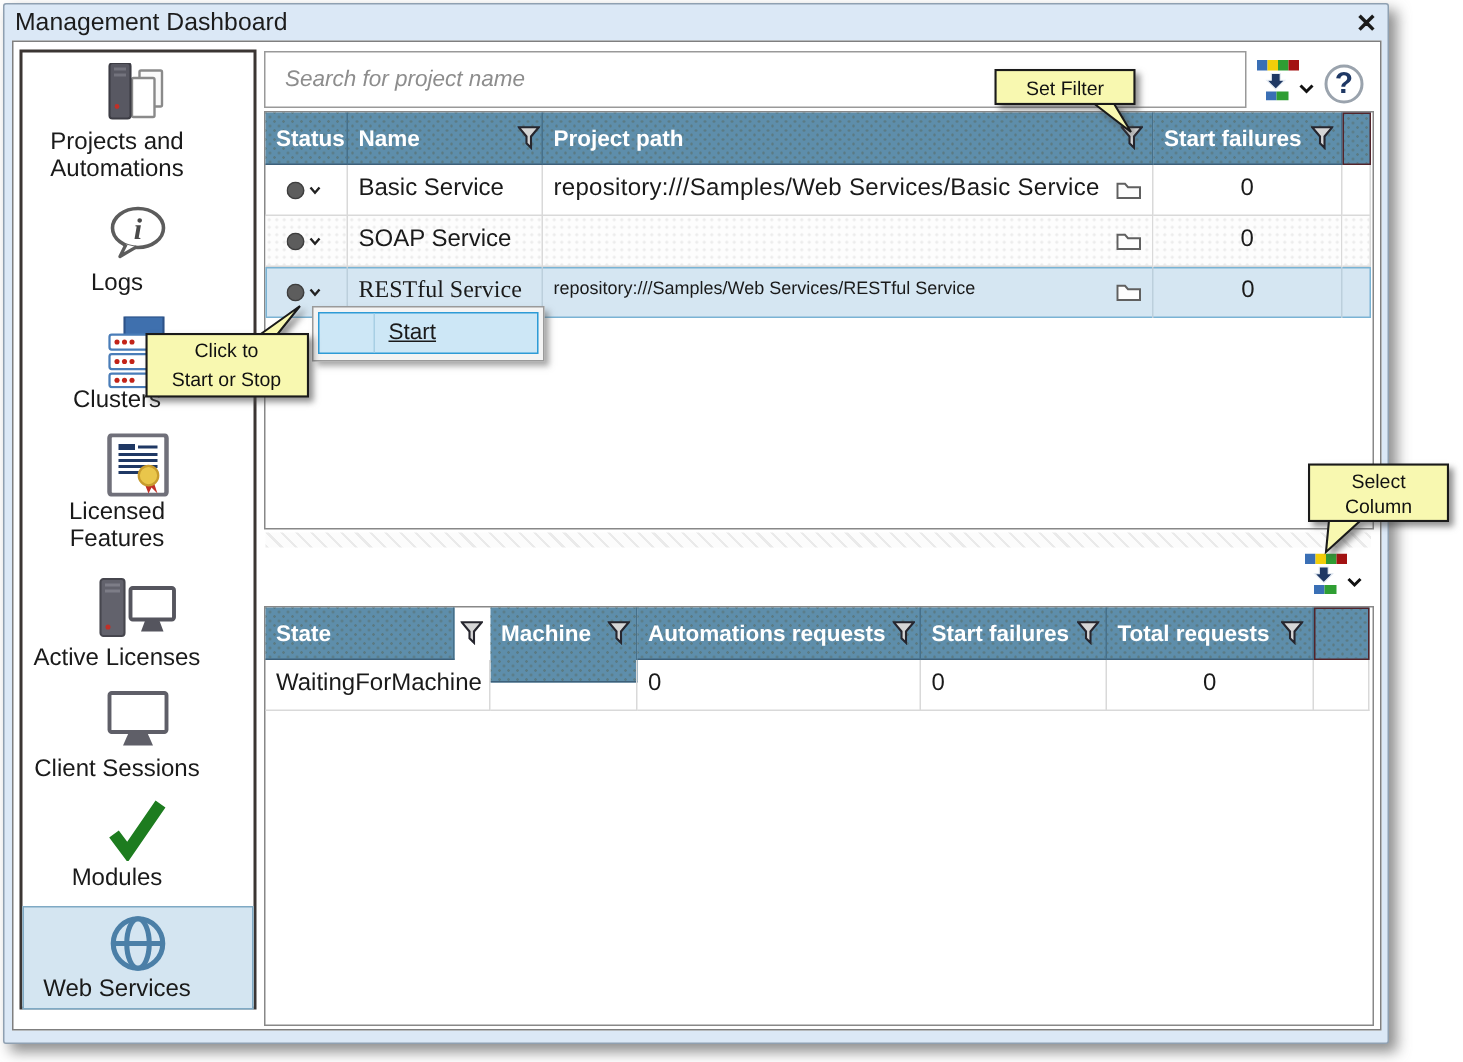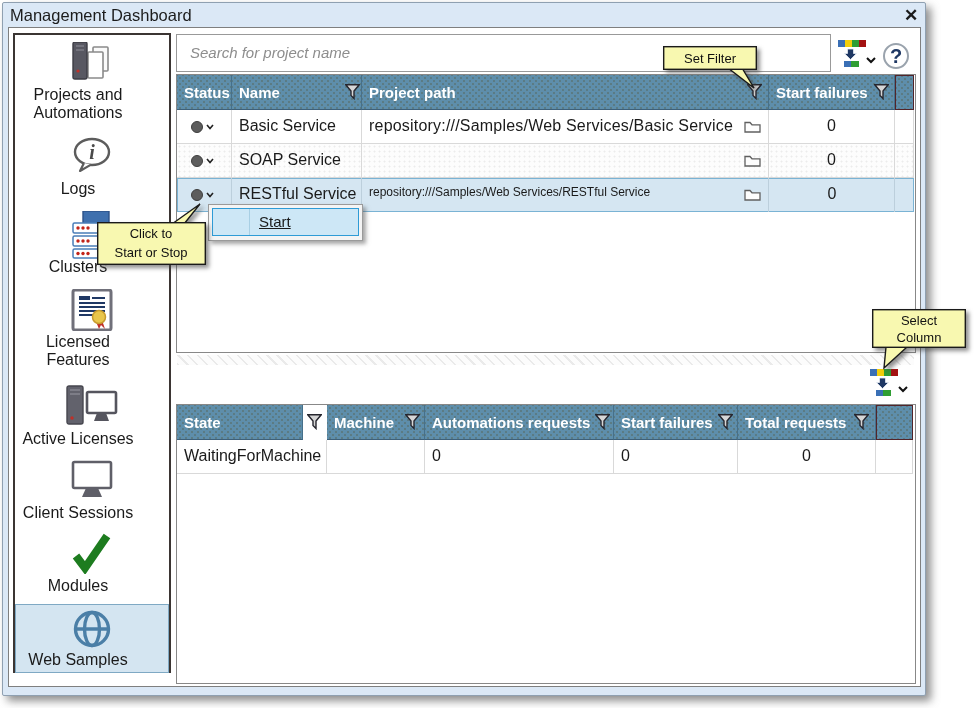--- a/index.html
+++ b/index.html
@@ -126,21 +126,21 @@
 <div class="abs sbitem" style="top:577px;">Modules</div>
 
 <div class="abs sbicon" style="top:609px;">
 <svg width="40" height="40" viewBox="0 0 40 40">
   <g fill="none" stroke="#4b7fa7" stroke-width="3.4">
     <circle cx="20" cy="20" r="16.5"></circle>
     <ellipse cx="20" cy="20" rx="7.5" ry="16.5"></ellipse>
     <line x1="3.5" y1="20" x2="36.5" y2="20"></line>
   </g>
 </svg></div>
-<div class="abs sbitem" style="top:651px;">Web Samples</div>
+<div class="abs sbitem" style="top:651px;">Web Services</div>
 
 <div id="search" class="abs"></div>
 <div id="searchtext" class="abs">Search for project name</div>
 
 <div class="abs" style="left:838px;top:40px;">
 <svg width="28" height="27" viewBox="0 0 28 27">
   <rect x="0" y="0" width="7" height="7" fill="#3a6fb5"></rect>
   <rect x="7" y="0" width="7" height="7" fill="#f2ce0a"></rect>
   <rect x="14" y="0" width="7" height="7" fill="#2f9e33"></rect>
   <rect x="21" y="0" width="7" height="7" fill="#a31212"></rect>
@@ -221,21 +221,21 @@
 
 <div class="abs" style="left:177px;top:178px;width:737px;height:34px;background:#d5e6f2;border:1px solid #7ab3d4;box-sizing:border-box;"></div>
 <div class="abs" style="left:231px;top:178px;width:1px;height:34px;background:#bccfdc;"></div>
 <div class="abs" style="left:361px;top:178px;width:1px;height:34px;background:#bccfdc;"></div>
 <div class="abs" style="left:768px;top:178px;width:1px;height:34px;background:#bccfdc;"></div>
 <div class="abs" style="left:894px;top:178px;width:1px;height:34px;background:#bccfdc;"></div>
 <svg class="abs" style="left:191px;top:189px;" width="24" height="12" viewBox="0 0 24 12">
     <circle cx="6" cy="6" r="5.5" fill="#5d5d5d" stroke="#3e3e3e"></circle>
     <path d="M16,4 L19,7.5 L22,4" fill="none" stroke="#222" stroke-width="1.6"></path>
   </svg>
-<div class="abs" style="left:239px;top:185px;font-size:16px;color:#1a1a1a;">RESTful Service</div>
+<div class="abs" style="left:239px;top:185px;font-size:16px;color:#1a1a1a;font-family:Liberation Serif, serif;">RESTful Service</div>
 <div class="abs" style="left:369px;top:185px;font-size:12px;color:#1a1a1a;">repository:///Samples/Web Services/RESTful Service</div>
 <svg class="abs" style="left:744px;top:189px;" width="17" height="12" viewBox="0 0 17 12">
     <path d="M1,11 V1.5 h5 l2,2.3 H16 v7.2 z" fill="#fdfdfd" stroke="#606060" stroke-width="1.3"></path>
   </svg>
 <div class="abs" style="left:769px;top:185px;width:126px;text-align:center;font-size:16px;color:#1a1a1a;">0</div>
 
 <div id="splitter" class="abs"></div>
 
 <div class="abs" style="left:870px;top:369px;">
 <svg width="28" height="27" viewBox="0 0 28 27">
@@ -253,21 +253,21 @@
     </svg></div>
 
 <div id="panel2" class="abs panel"></div>
 
 <div class="abs gh" style="left:177px;top:405px;width:126px;height:35px;text-align:center;">
     <span>State</span>
   <svg class="abs" style="left:130px;top:9px;" width="15" height="16" viewBox="0 0 15 16">
       <polygon points="0.8,0.8 14.2,0.8 9,7 9,14.5 6,11.5 6,7" fill="#d6d6d6" stroke="#26262e" stroke-width="1.4"></polygon>
     </svg>
   </div>
-<div class="abs gh" style="left:327px;top:405px;width:98px;height:35px;">
+<div class="abs gh" style="left:327px;top:405px;width:98px;height:50px;">
     <span>Machine</span>
   <svg class="abs" style="left:78px;top:9px;" width="15" height="16" viewBox="0 0 15 16">
       <polygon points="0.8,0.8 14.2,0.8 9,7 9,14.5 6,11.5 6,7" fill="#d6d6d6" stroke="#26262e" stroke-width="1.4"></polygon>
     </svg>
   </div>
 <div class="abs gh" style="left:425px;top:405px;width:189px;height:35px;">
     <span>Automations requests</span>
   <svg class="abs" style="left:170px;top:9px;" width="15" height="16" viewBox="0 0 15 16">
       <polygon points="0.8,0.8 14.2,0.8 9,7 9,14.5 6,11.5 6,7" fill="#d6d6d6" stroke="#26262e" stroke-width="1.4"></polygon>
     </svg>

